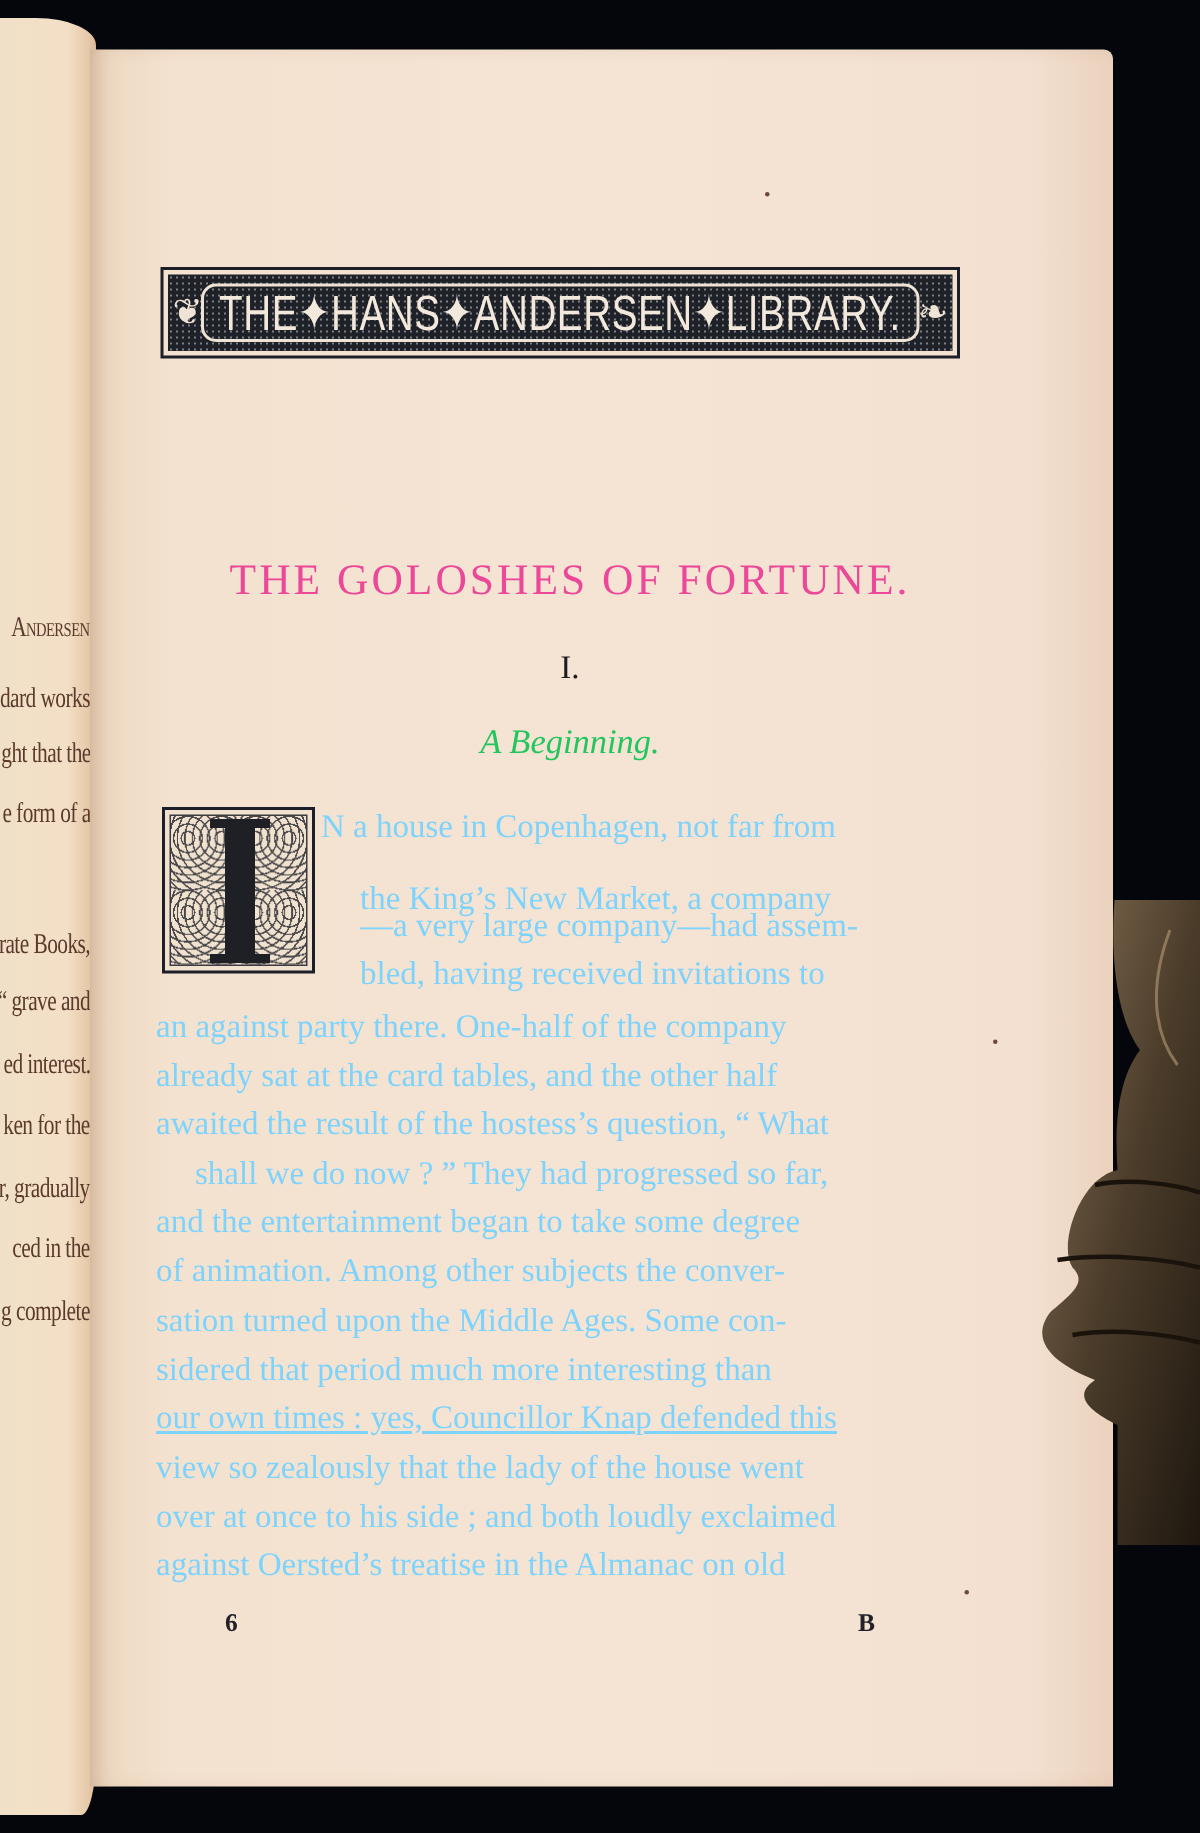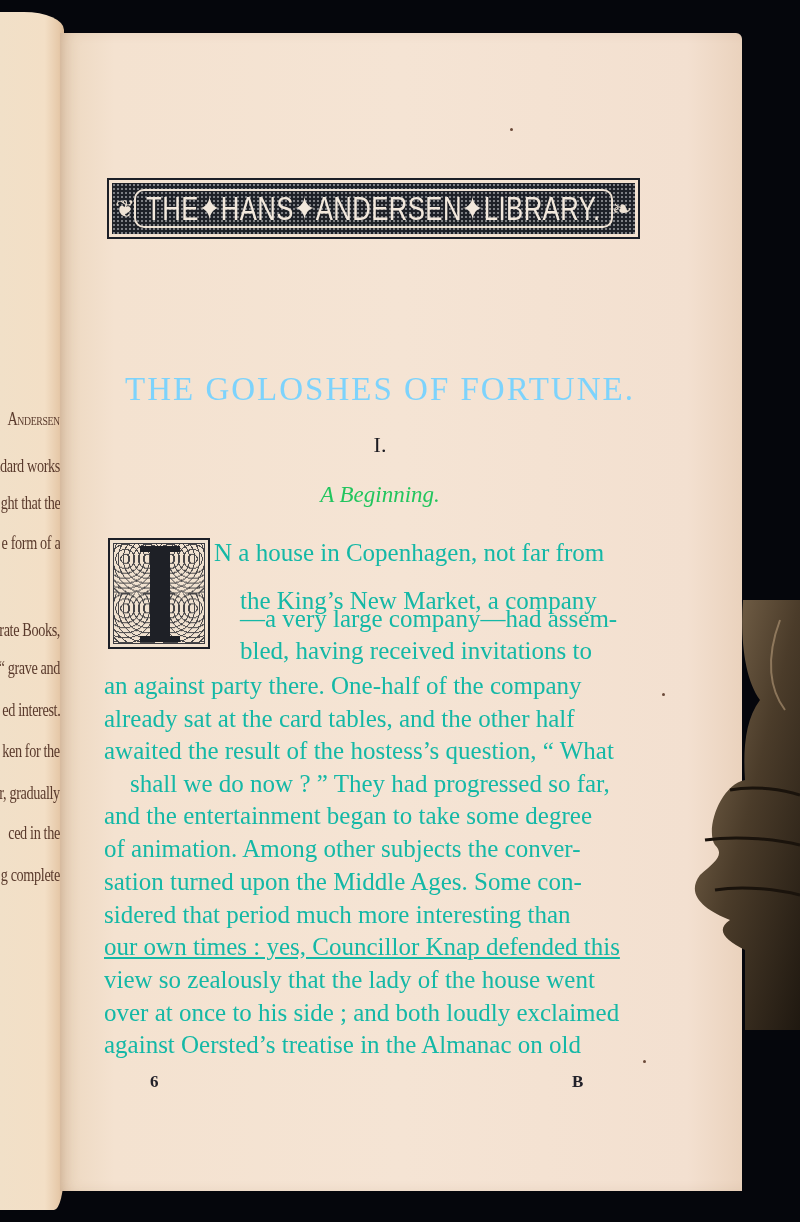--- a/index.html
+++ b/index.html
@@ -51,21 +51,21 @@
     }
     .banner-orn.left { left: 3px; }
     .banner-orn.right { right: 3px; }
     .banner-text {
       position: relative; color: #f2e8dc; font-size: 33px; letter-spacing: 0.5px;
       font-family: "Liberation Sans", "DejaVu Sans", sans-serif;
       transform: scaleX(0.78); white-space: nowrap;
     }
     .title {
       position: absolute; left: 110px; width: 540px; top: 371px; text-align: center;
-      font-size: 33px; color: #7dd3fc; letter-spacing: 2px; white-space: nowrap;
+      font-size: 29px; color: #ec4899; letter-spacing: 2px; white-space: nowrap;
     }
     .chapter {
       position: absolute; left: 110px; width: 540px; top: 432px; text-align: center;
       font-size: 22px; color: #1d1c22;
     }
     .subtitle {
       position: absolute; left: 110px; width: 540px; top: 482px; text-align: center;
       font-size: 23px; font-style: italic; color: #22c55e;
     }
     
@@ -85,21 +85,21 @@
       position: absolute; left: 40px; top: 6px; width: 20px; height: 96px;
       background: #1e2026; border-radius: 2px;
     }
     .dropcap-letter::before, .dropcap-letter::after {
       content: ""; position: absolute; left: -10px; width: 40px; height: 6px; background: #1e2026;
     }
     .dropcap-letter::before { top: 0; }
     .dropcap-letter::after { bottom: 0; }
     
     .line {
-      position: absolute; white-space: nowrap; font-size: 25px; color: #14b8a6;
+      position: absolute; white-space: nowrap; font-size: 22px; color: #7dd3fc;
       line-height: 1;
     }
     .folio {
       position: absolute; font-size: 17px; color: #22212a; font-weight: bold;
     }
     
     .hand {
       position: absolute; left: 685px; top: 600px; width: 115px; height: 430px;
     }
     .speck { position: absolute; width: 3px; height: 3px; border-radius: 50%; background: #6b4a3a; }

